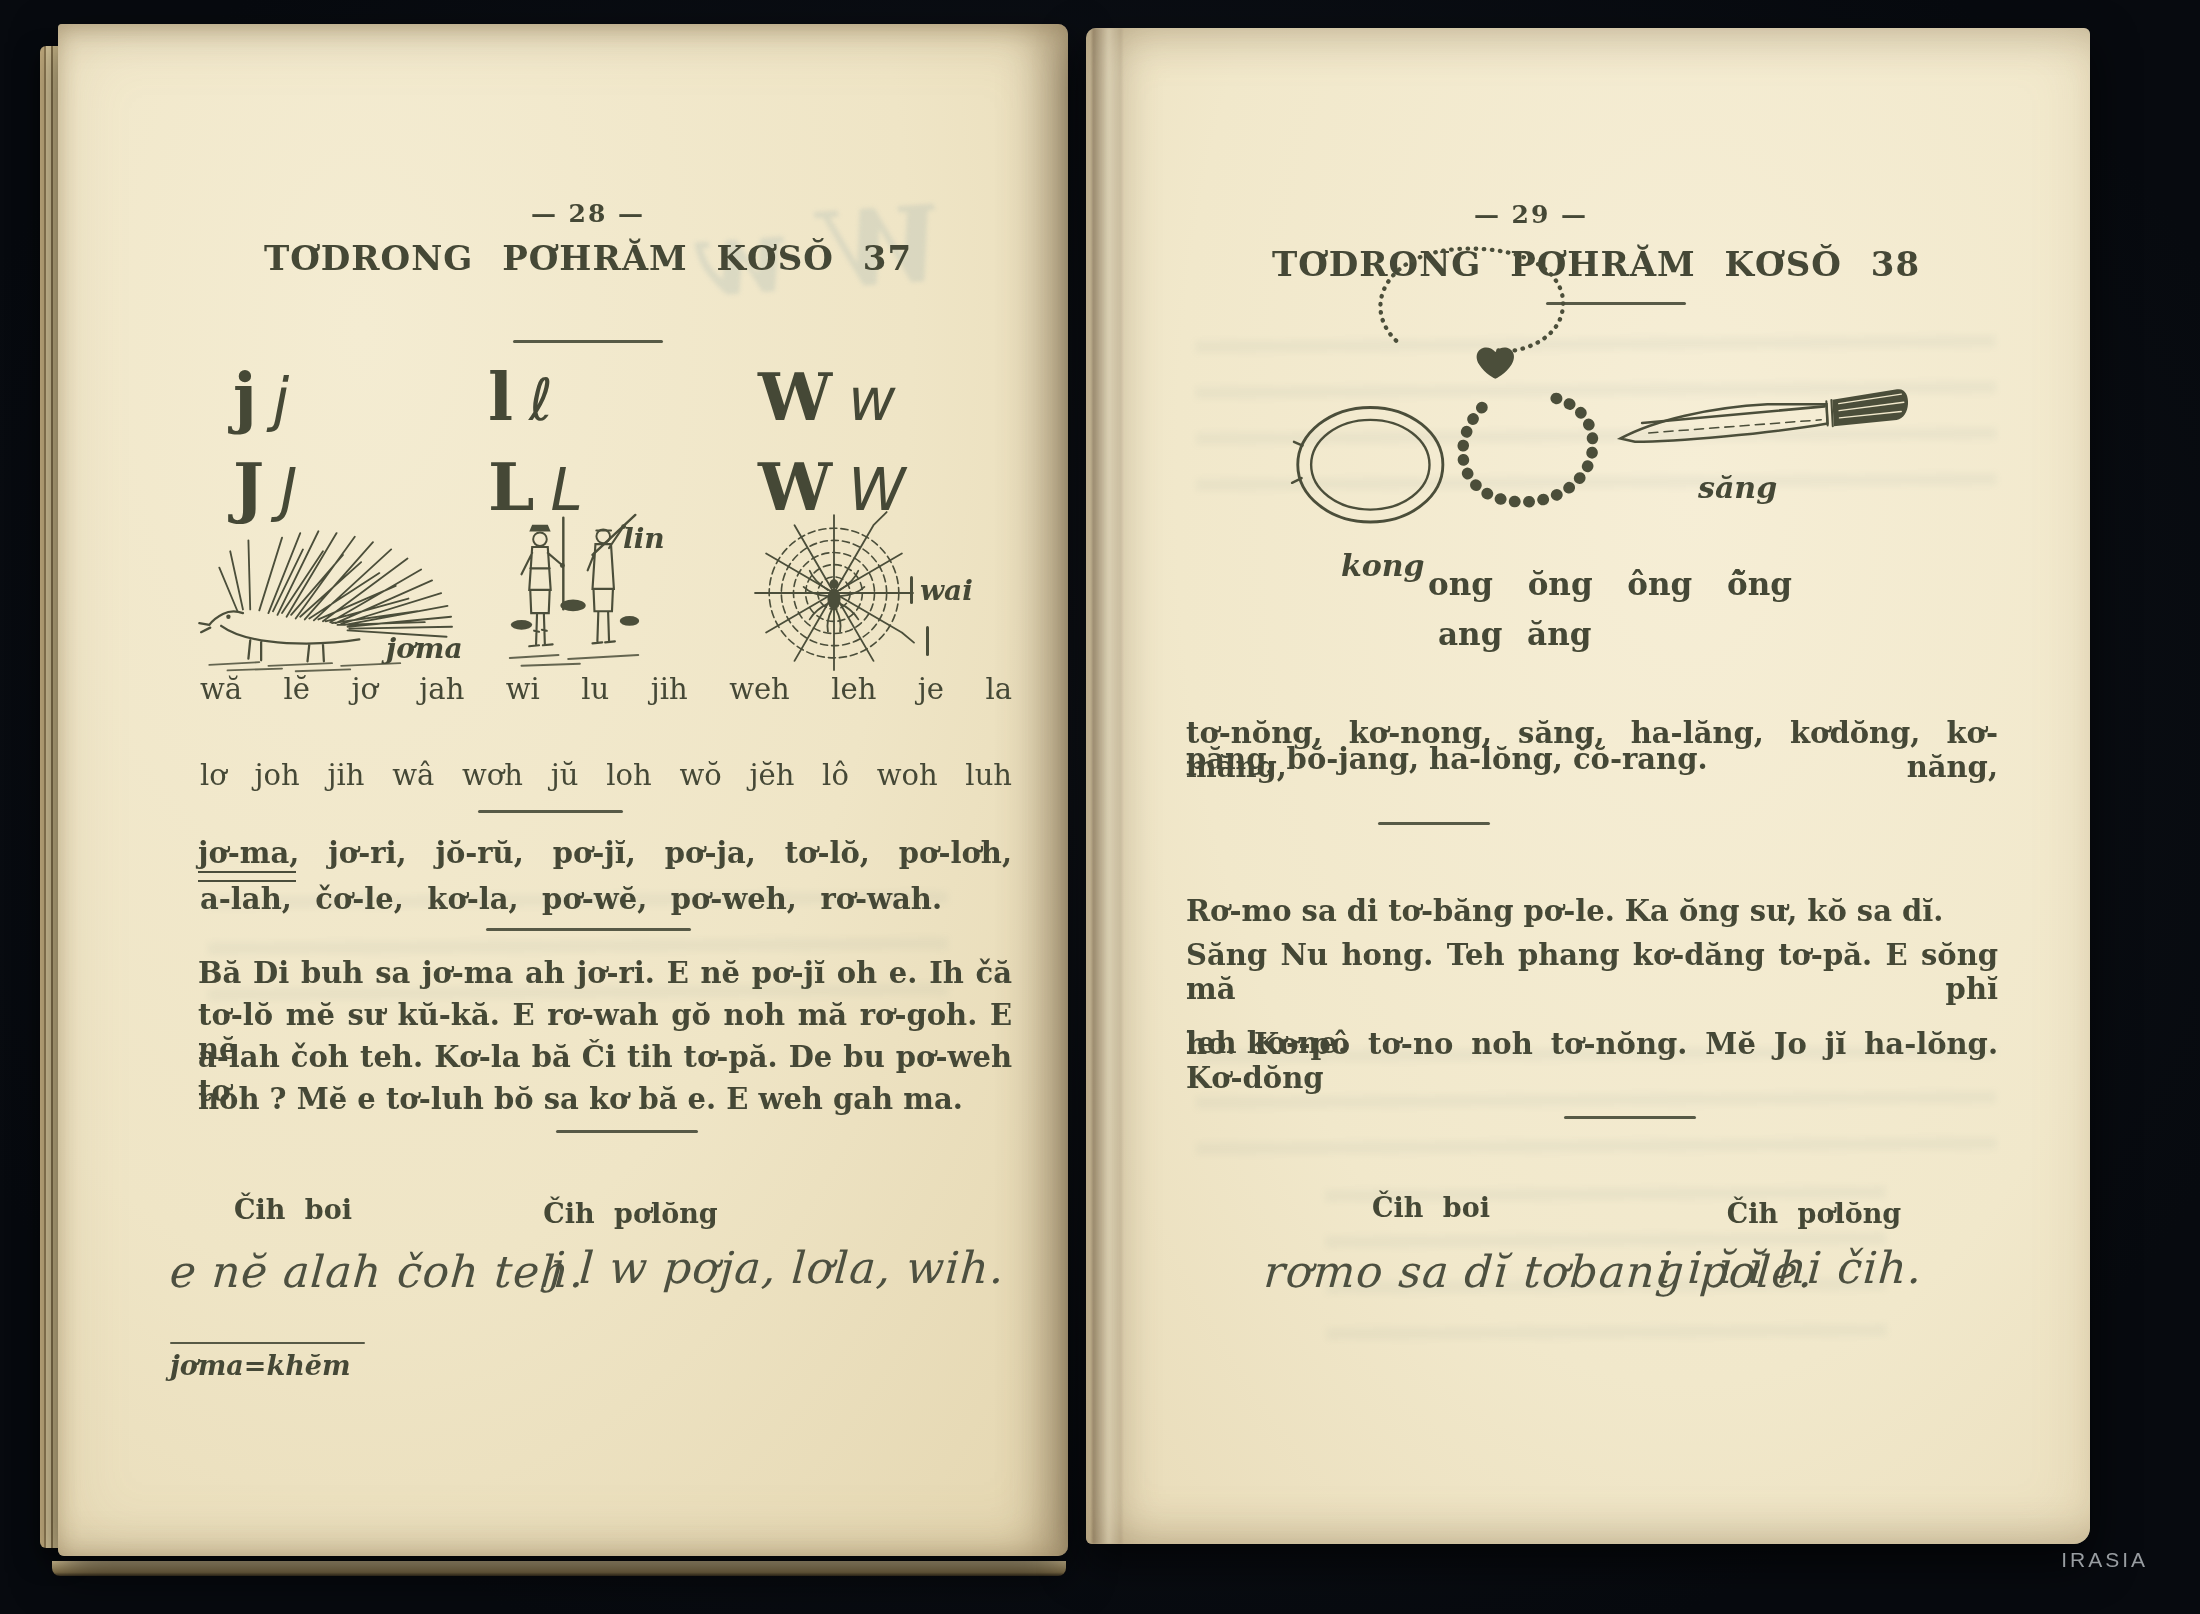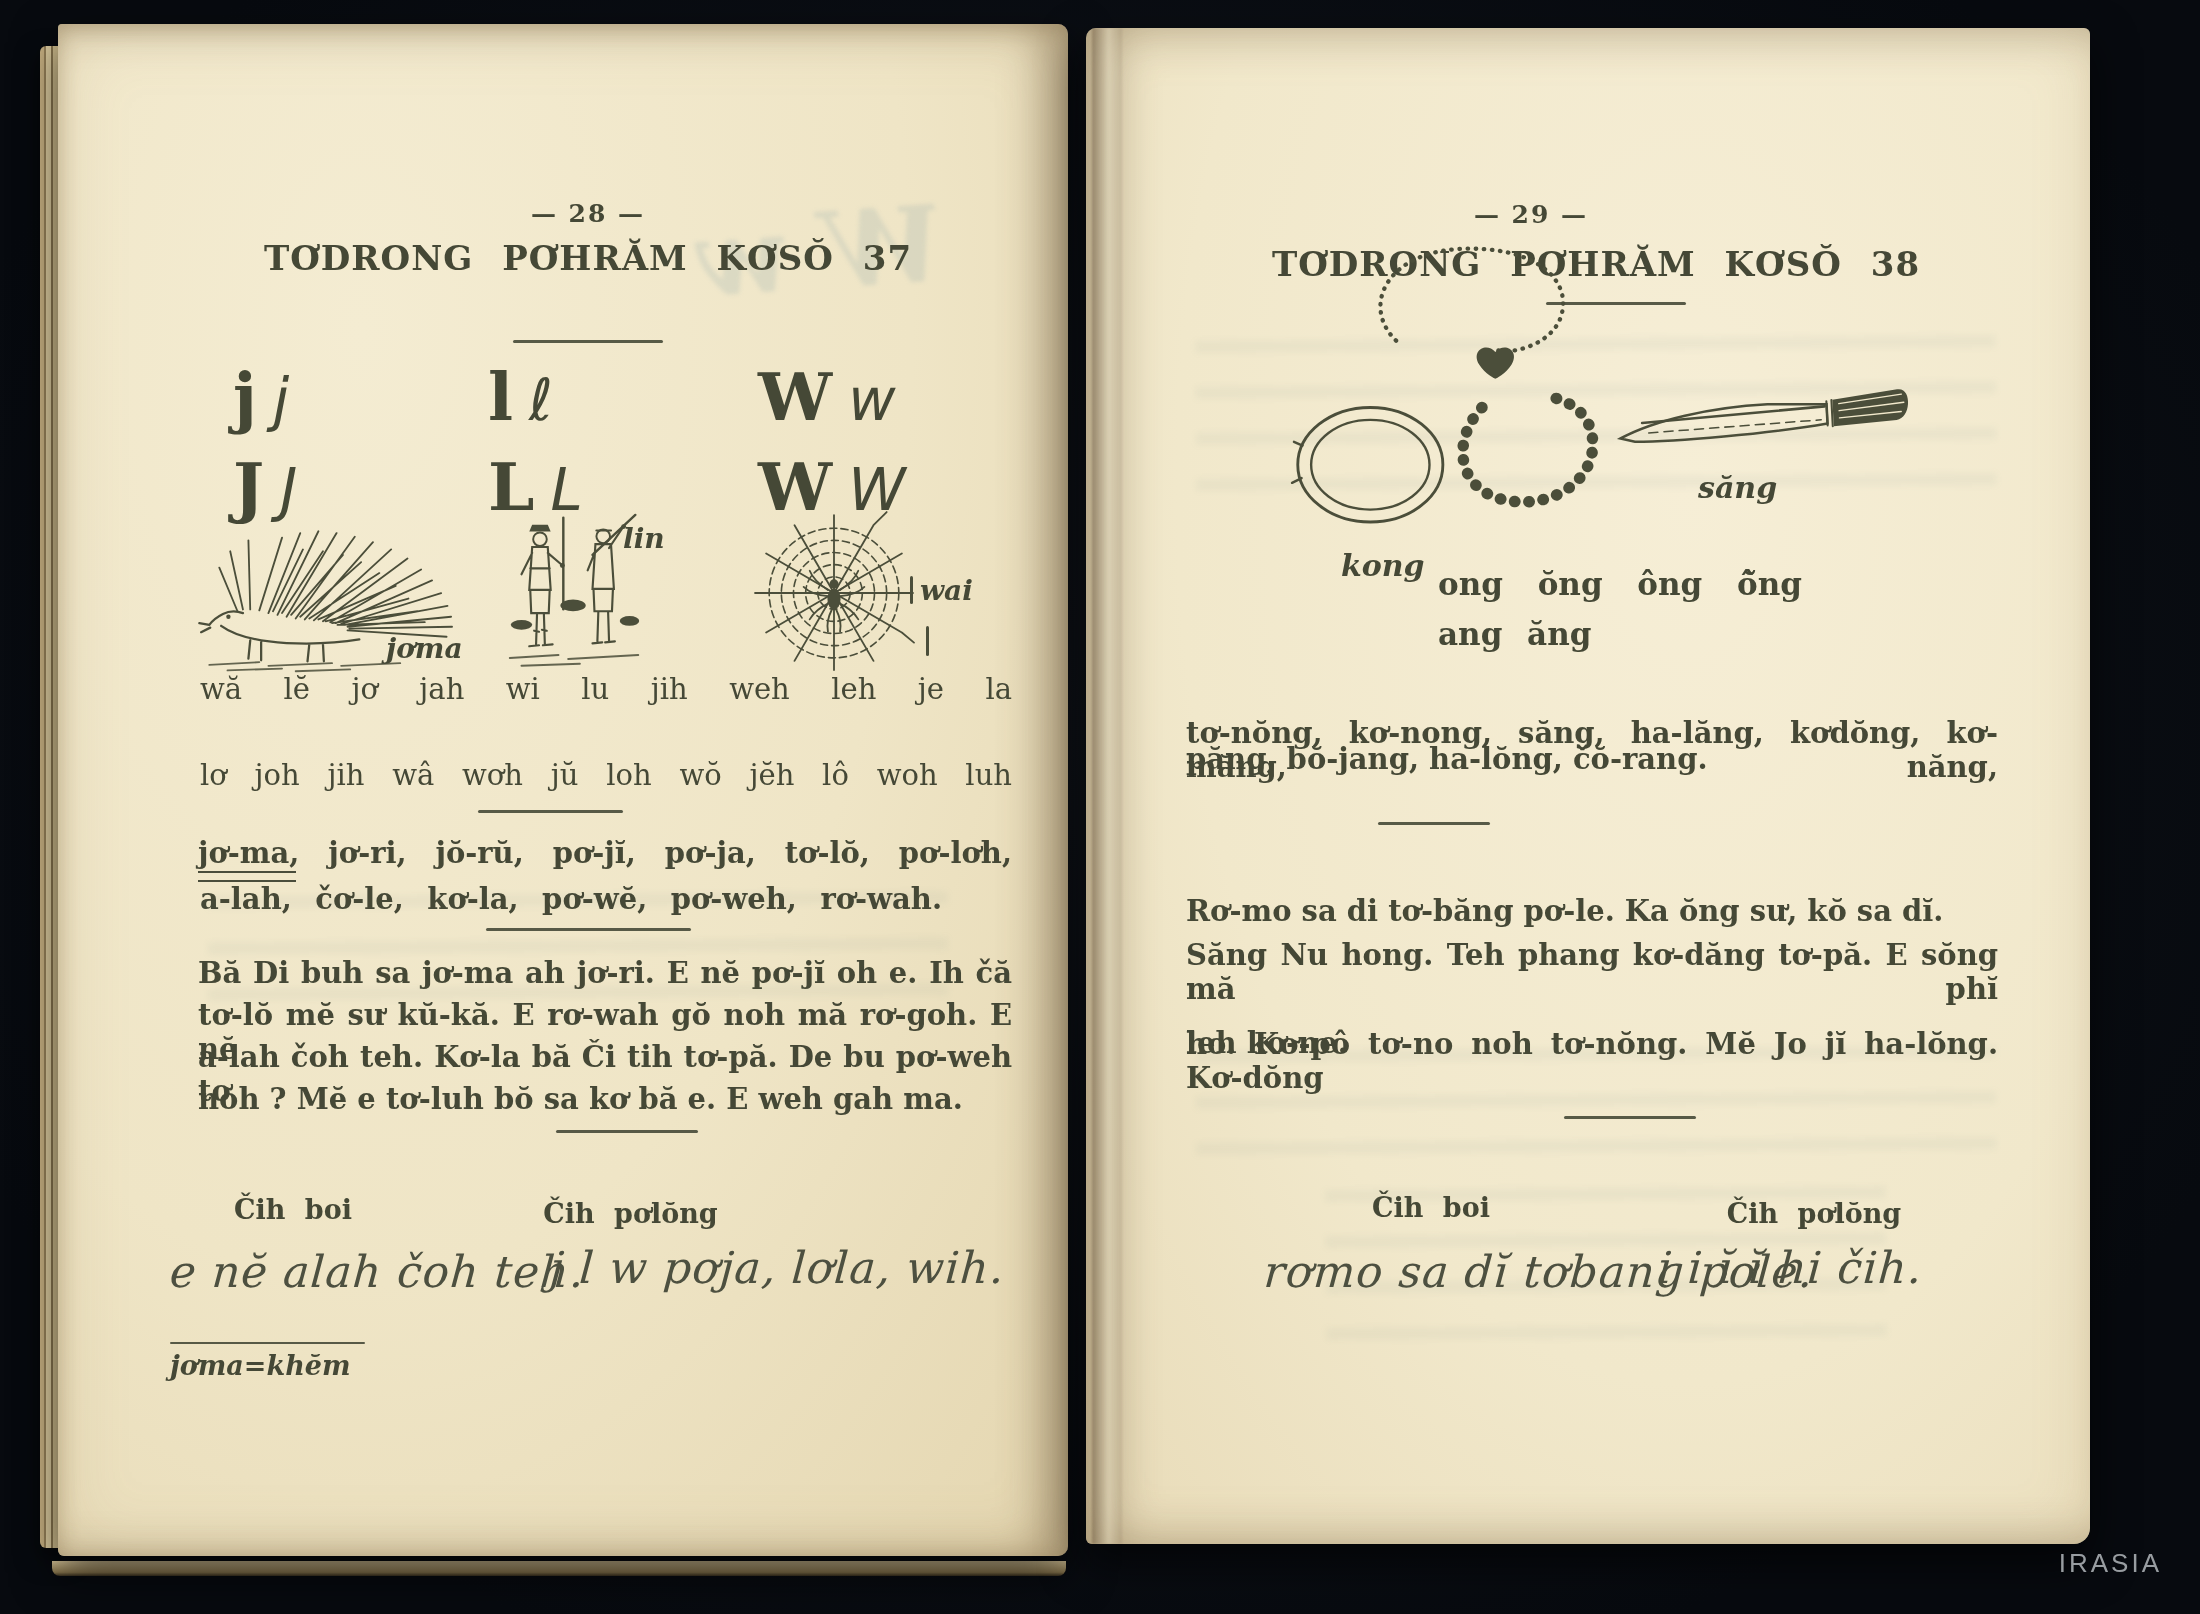--- a/index.html
+++ b/index.html
@@ -44,22 +44,22 @@
   .lettercol{position:absolute;width:250px}
   .lrow{display:flex;align-items:baseline;gap:16px;height:90px}
   .lp{font-size:66px;font-weight:bold;line-height:1}
   .lc{font-size:58px;font-style:italic;line-height:1;font-family:"DejaVu Sans","DejaVu Serif",serif}
   .sound{font-size:31px;font-weight:bold;white-space:nowrap}
   .ghost{position:absolute;opacity:.5;filter:blur(3px);transform:rotate(-.4deg);
        background:repeating-linear-gradient(180deg,rgba(120,145,135,.14) 0 12px,transparent 12px 46px)}
   .ghostw{position:absolute;font-size:105px;font-style:italic;font-weight:bold;
        color:rgba(110,150,160,.17);filter:blur(2px);transform:scaleX(-1) rotate(4deg);white-space:nowrap}
   .tick{position:absolute;width:3px;background:#4b4e3a;border-radius:2px}
-  .watermark{position:absolute;right:38px;top:1548px;font-family:"Liberation Sans",sans-serif;
-       font-size:26px;color:#989da1;letter-spacing:3px}
+  .watermark{position:absolute;right:52px;top:1548px;font-family:"Liberation Sans",sans-serif;
+       font-size:21px;color:#989da1;letter-spacing:3px}
   svg{display:block;width:100%;height:100%}
 </style>
 </head>
 <body>
 
 <div class="stage"></div>
 
 <div class="deckle"></div>
 <div class="bottom-stack"></div>
 
@@ -202,21 +202,21 @@
         <path stroke-width="2.5" d="M28,40 L208,33"></path>
         <path stroke-width="1.5" stroke-dasharray="9 6" d="M34,50 L204,46"></path>
         <path stroke-width="2" d="M210,28 L210,52 M215,27 L215,53"></path>
         <path fill="#4b4e3a" stroke="none" d="M216,27 L280,20 C288,19 291,27 290,35 C289,43 285,49 278,50 L216,53 Z"></path>
         <path stroke="#f1e8cb" stroke-width="1.3" d="M222,31 L284,25 M222,38 L286,33 M222,45 L283,42"></path>
       </g>
     </svg>
   </div>
   <div class="abs cap" style="left:612px;top:442px;font-size:30px">săng</div>
 
-  <div class="abs sound" style="left:352px;top:538px;word-spacing:24px">ong ŏng ông ô̆ng</div>
+  <div class="abs sound" style="left:342px;top:538px;word-spacing:24px">ong ŏng ông ô̆ng</div>
   <div class="abs sound" style="left:352px;top:588px;word-spacing:14px">ang ăng</div>
 
   <div class="abs words just" style="left:100px;top:688px;width:812px">tơ-nŏng, kơ-nong, săng, ha-lăng, kơdŏng, kơ-măng, năng,</div>
   <div class="abs words" style="left:100px;top:714px;width:812px">păng, bŏ-jang, ha-lŏng, čŏ-rang.</div>
   <div class="rule" style="left:292px;top:794px;width:112px"></div>
 
   <div class="abs para" style="left:100px;top:866px;width:812px">Rơ-mo sa di tơ-băng pơ-le. Ka ŏng sư, kŏ sa dĭ.</div>
   <div class="abs para just" style="left:100px;top:910px;width:812px">Săng Nu hong. Teh phang kơ-dăng tơ-pă. E sŏng mă phĭ</div>
   <div class="abs para just" style="left:100px;top:999px;width:812px">ho. Kơ-pô tơ-no noh tơ-nŏng. Mĕ Jo jĭ ha-lŏng. Kơ-dŏng</div>
   <div class="abs para" style="left:100px;top:998px;width:812px">leh kơ-ne.</div>

